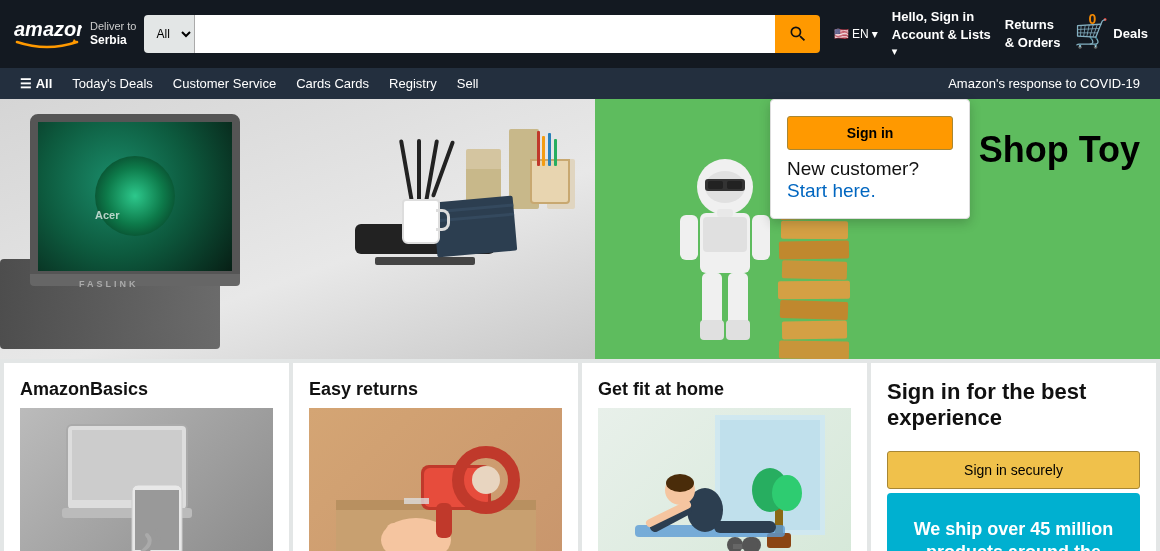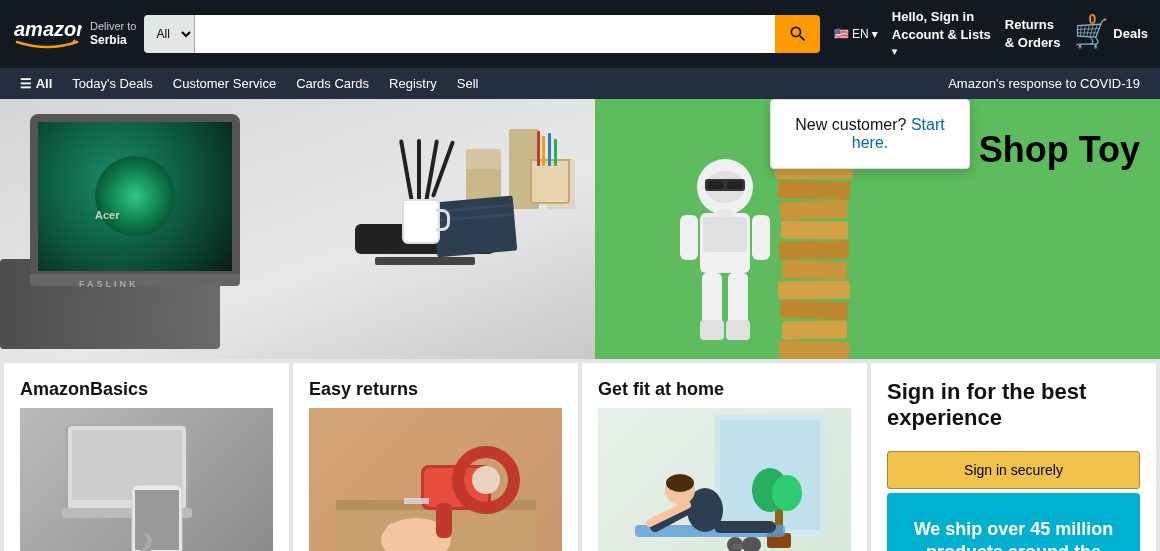--- a/index.html
+++ b/index.html
@@ -25,21 +25,21 @@
 
     
     .navbar { background: #232f3e; display: flex; align-items: center; padding: 4px 12px; gap: 4px; position: relative; }
     .nav-all { color: white; font-size: 13px; padding: 4px 8px; cursor: pointer; display: flex; align-items: center; gap: 4px; font-weight: bold; }
     .nav-item { color: white; font-size: 13px; padding: 4px 8px; cursor: pointer; white-space: nowrap; }
     .covid-notice { color: white; font-size: 13px; padding: 4px 8px; cursor: pointer; margin-left: auto; }
 
     
     .dropdown-overlay { position: absolute; top: 100%; right: 190px; background: white; border: 1px solid #ddd; border-radius: 4px; padding: 16px; z-index: 100; box-shadow: 0 4px 12px rgba(0,0,0,0.2); width: 200px; }
     .dropdown-sign-btn { background: #ff9900; border: 1px solid #a88734; border-radius: 3px; padding: 8px 16px; font-size: 14px; font-weight: bold; width: 100%; cursor: pointer; margin-bottom: 8px; }
-    .dropdown-new { font-size: 16px; color: #111; text-align: center; }
+    .dropdown-new { font-size: 19px; color: #111; }
     .dropdown-new a { color: #0066c0; text-decoration: none; }
 
     
     .hero { display: flex; height: 260px; overflow: hidden; }
     .hero-left { flex: 0 0 595px; background: #c8c8c8; overflow: hidden; position: relative; }
     .hero-right { flex: 1; background: #5ba85e; display: flex; align-items: center; justify-content: flex-end; padding-right: 20px; overflow: hidden; position: relative; padding-left: 16px; }
 
     
     .cards-grid { display: grid; grid-template-columns: repeat(4, 1fr); gap: 0; background: #e3e6e6; gap: 4px; padding: 4px; }
     .card { background: white; padding: 16px; }
@@ -121,20 +121,21 @@
     <span> All</span>
   </div>
   <div class="nav-item">Today's Deals</div>
   <div class="nav-item">Customer Service</div>
   <div class="nav-item">Cards Cards</div>
   <div class="nav-item">Registry</div>
   <div class="nav-item">Sell</div>
   <div class="covid-notice">Amazon's response to COVID-19</div>
 
   <div class="dropdown-overlay">
+    <button class="dropdown-sign-btn">Sign in</button>
     <div class="dropdown-new">
       <span>New customer?</span>
       <a href="#">Start here.</a>
     </div>
   </div>
 </div>
 
 <div class="hero">
 
   <div class="hero-left" style="position:relative;overflow:hidden;background:linear-gradient(160deg,#d5d5d5 0%,#e8e8e8 60%,#c8c8c8 100%);padding-left:8px;">

